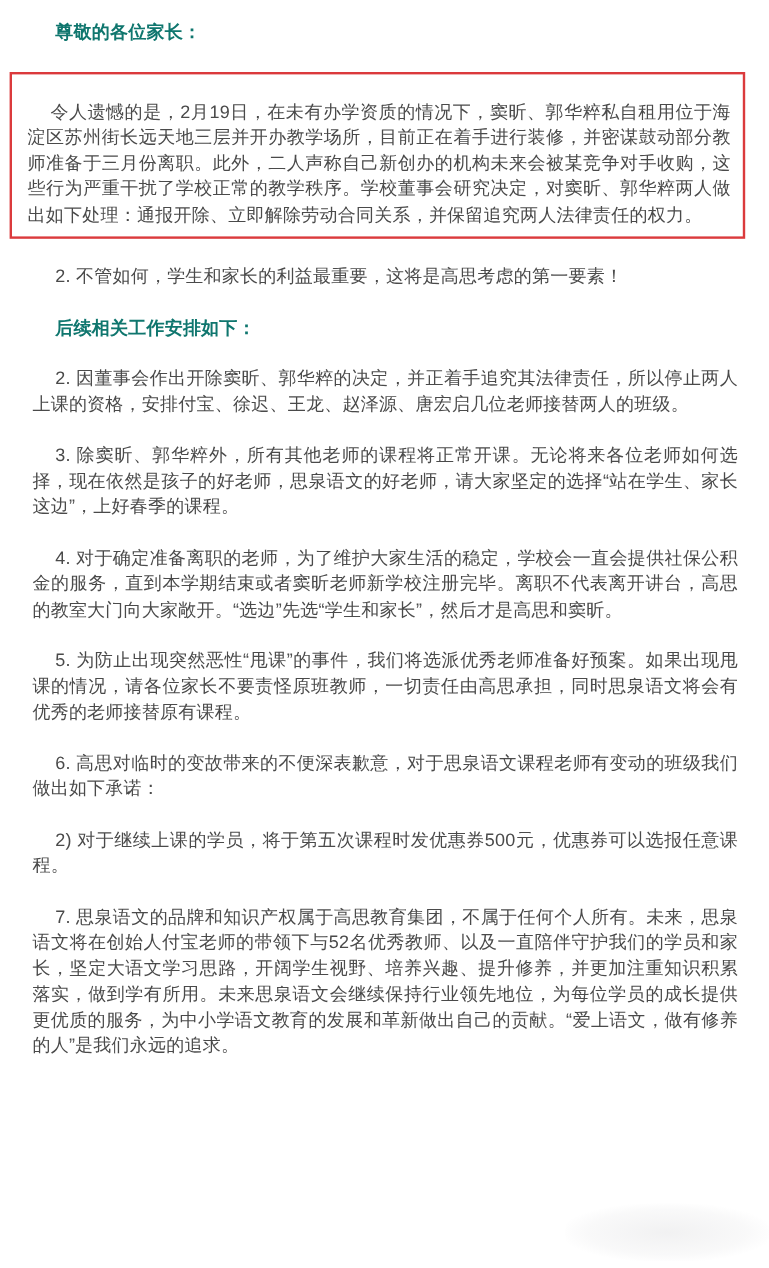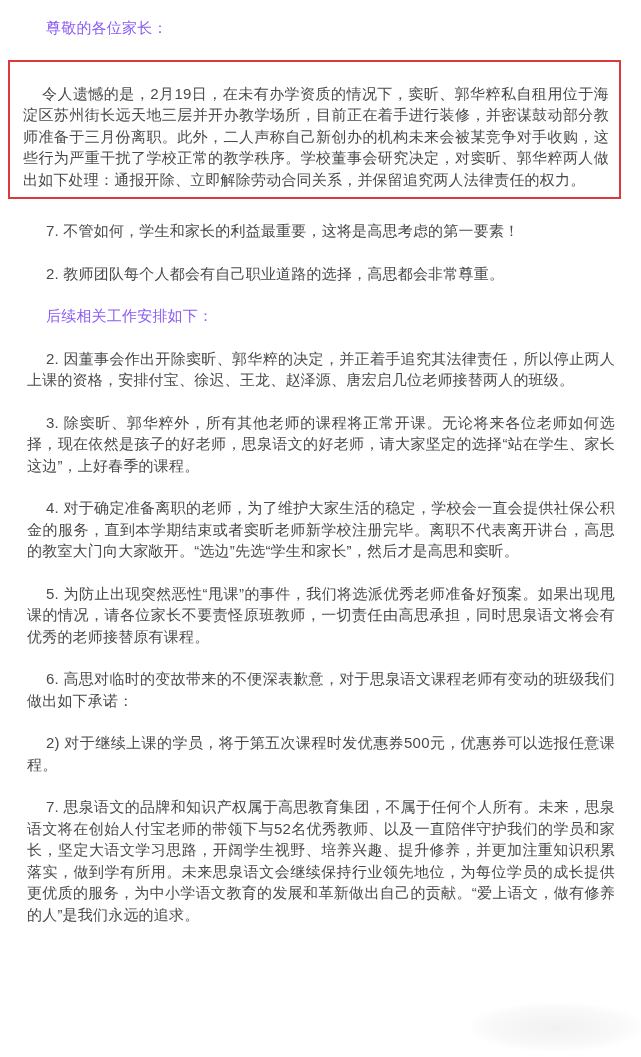--- a/index.html
+++ b/index.html
@@ -19,21 +19,21 @@
   }
   .page p{
     margin:21px 0;
     font-size:15px;
     line-height:21.5px;
     text-indent:19px;
     text-align:justify;
     letter-spacing:0.2px;
   }
   .page p:first-child{margin-top:16px;}
-  .heading{font-weight:normal;color:#8b5cf6;}
+  .heading{font-weight:bold;color:#0f766e;}
   .highlight-box{
     border:2px solid #db3a3c;
     margin:21px -6px 21px -19px;
     padding:5px 10px 7px 13px;
   }
   .highlight-box p{margin:0;}
   .corner-smudge{
     position:absolute;
     right:0;bottom:6px;
     width:170px;height:48px;
@@ -48,22 +48,21 @@
 <div class="page">
 
   <p class="heading">尊敬的各位家长：</p>
 
 
   <div class="highlight-box">
     <p>令人遗憾的是，2月19日，在未有办学资质的情况下，窦昕、郭华粹私自租用位于海淀区苏州街长远天地三层并开办教学场所，目前正在着手进行装修，并密谋鼓动部分教师准备于三月份离职。此外，二人声称自己新创办的机构未来会被某竞争对手收购，这些行为严重干扰了学校正常的教学秩序。学校董事会研究决定，对窦昕、郭华粹两人做出如下处理：通报开除、立即解除劳动合同关系，并保留追究两人法律责任的权力。</p>
   </div>
 
 
-  <p>7. 不管如何，学生和家长的利益最重要，这将是高思考虑的第一要素！</p>
-  <p>2. 教师团队每个人都会有自己职业道路的选择，高思都会非常尊重。</p>
+  <p>2. 不管如何，学生和家长的利益最重要，这将是高思考虑的第一要素！</p>
 
   <p class="heading">后续相关工作安排如下：</p>
 
   <p>2. 因董事会作出开除窦昕、郭华粹的决定，并正着手追究其法律责任，所以停止两人上课的资格，安排付宝、徐迟、王龙、赵泽源、唐宏启几位老师接替两人的班级。</p>
   <p>3. 除窦昕、郭华粹外，所有其他老师的课程将正常开课。无论将来各位老师如何选择，现在依然是孩子的好老师，思泉语文的好老师，请大家坚定的选择“站在学生、家长这边”，上好春季的课程。</p>
   <p>4. 对于确定准备离职的老师，为了维护大家生活的稳定，学校会一直会提供社保公积金的服务，直到本学期结束或者窦昕老师新学校注册完毕。离职不代表离开讲台，高思的教室大门向大家敞开。“选边”先选“学生和家长”，然后才是高思和窦昕。</p>
   <p>5. 为防止出现突然恶性“甩课”的事件，我们将选派优秀老师准备好预案。如果出现甩课的情况，请各位家长不要责怪原班教师，一切责任由高思承担，同时思泉语文将会有优秀的老师接替原有课程。</p>
   <p>6. 高思对临时的变故带来的不便深表歉意，对于思泉语文课程老师有变动的班级我们做出如下承诺：</p>
 
   <p>2) 对于继续上课的学员，将于第五次课程时发优惠券500元，优惠券可以选报任意课程。</p>

